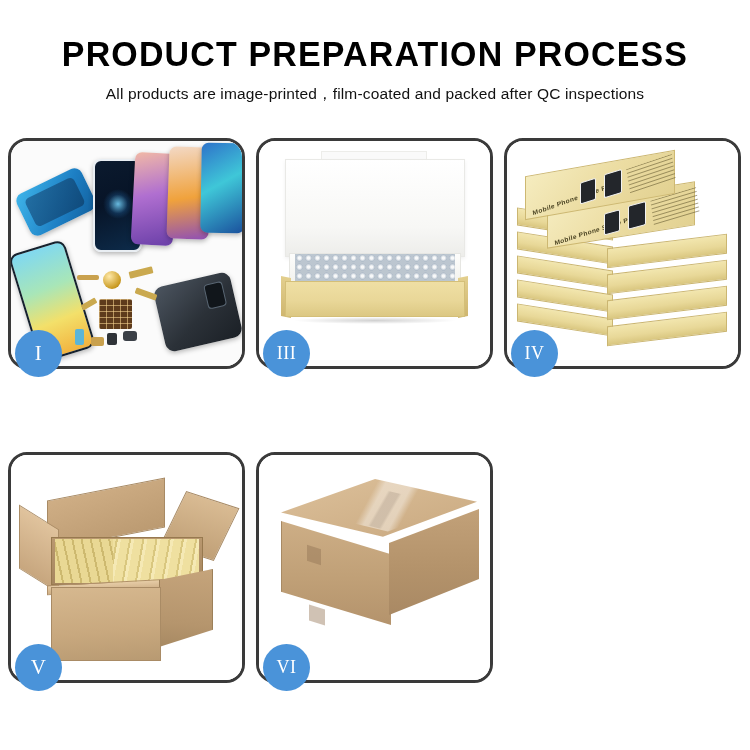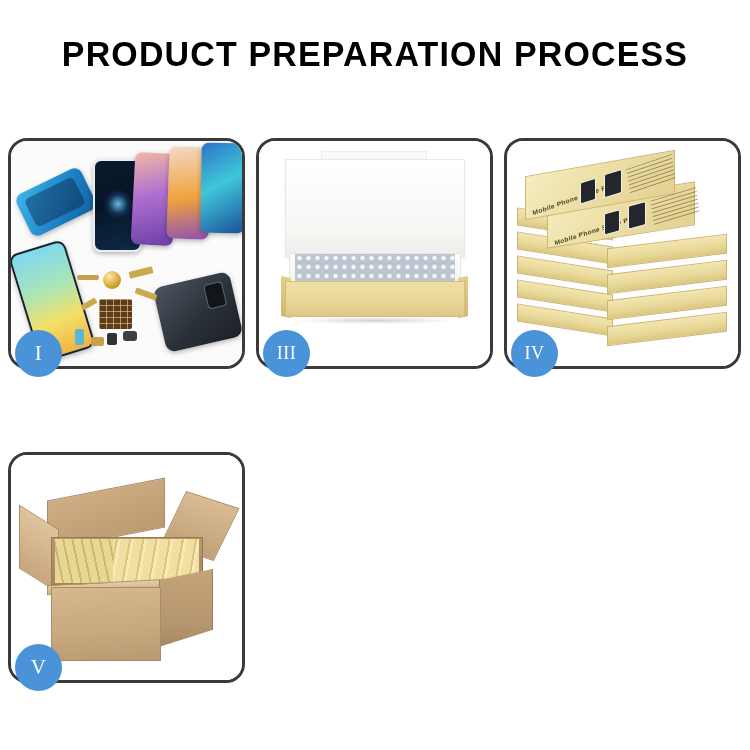--- a/index.html
+++ b/index.html
@@ -331,20 +331,21 @@
     clip-path: polygon(30% 0, 100% 22%, 78% 100%, 0 58%);
   }
 </style>
 </head>
 <body>
 
 <div id="page">
 
   <div class="header">
     <div class="title">PRODUCT PREPARATION PROCESS</div>
+    <div class="subtitle">All products are image-printed，film-coated and packed after QC inspections</div>
   </div>
 
   <div class="grid">
 
     <div class="panel">
       <div class="panel-inner p1">
         <div class="ph ph-a"></div>
         <div class="ph ph-b"></div>
         <div class="ph ph-c"></div>
         <div class="ph ph-d"></div>
@@ -421,15 +422,28 @@
         <div class="c5-inner"></div>
         <div class="c5-goods"></div>
         <div class="c5-goods2"></div>
         <div class="c5-rim"></div>
         <div class="c5-side"></div>
         <div class="c5-front"></div>
       </div>
       <div class="badge">V</div>
     </div>
 
+    <div class="panel">
+      <div class="panel-inner p6">
+        <div class="c6-wrapgloss"></div>
+        <div class="c6-top"></div>
+        <div class="c6-topseam"></div>
+        <div class="c6-tape"></div>
+        <div class="c6-left"></div>
+        <div class="c6-right"></div>
+        <div class="c6-tabA"></div>
+        <div class="c6-tabB"></div>
+      </div>
+      <div class="badge wide">VI</div>
+    </div>
 
   </div>
 </div>
 
 </body></html>

